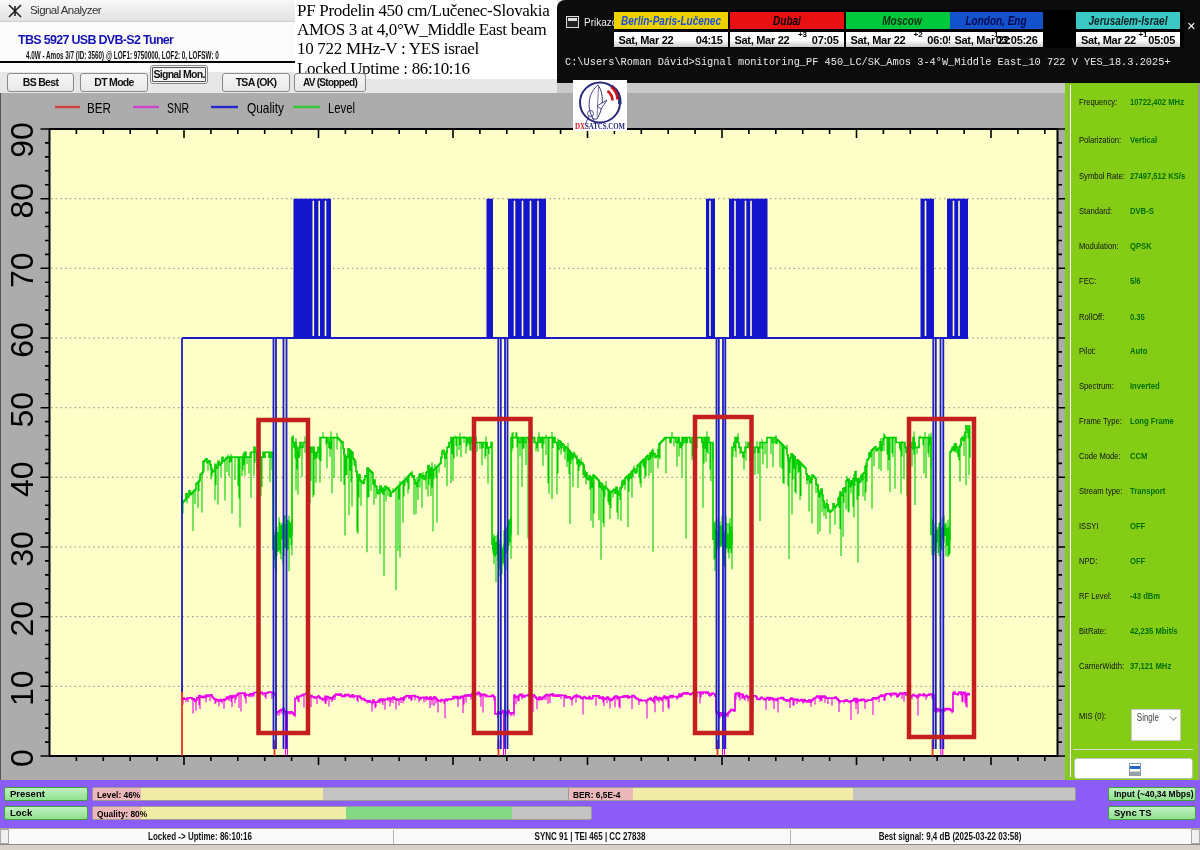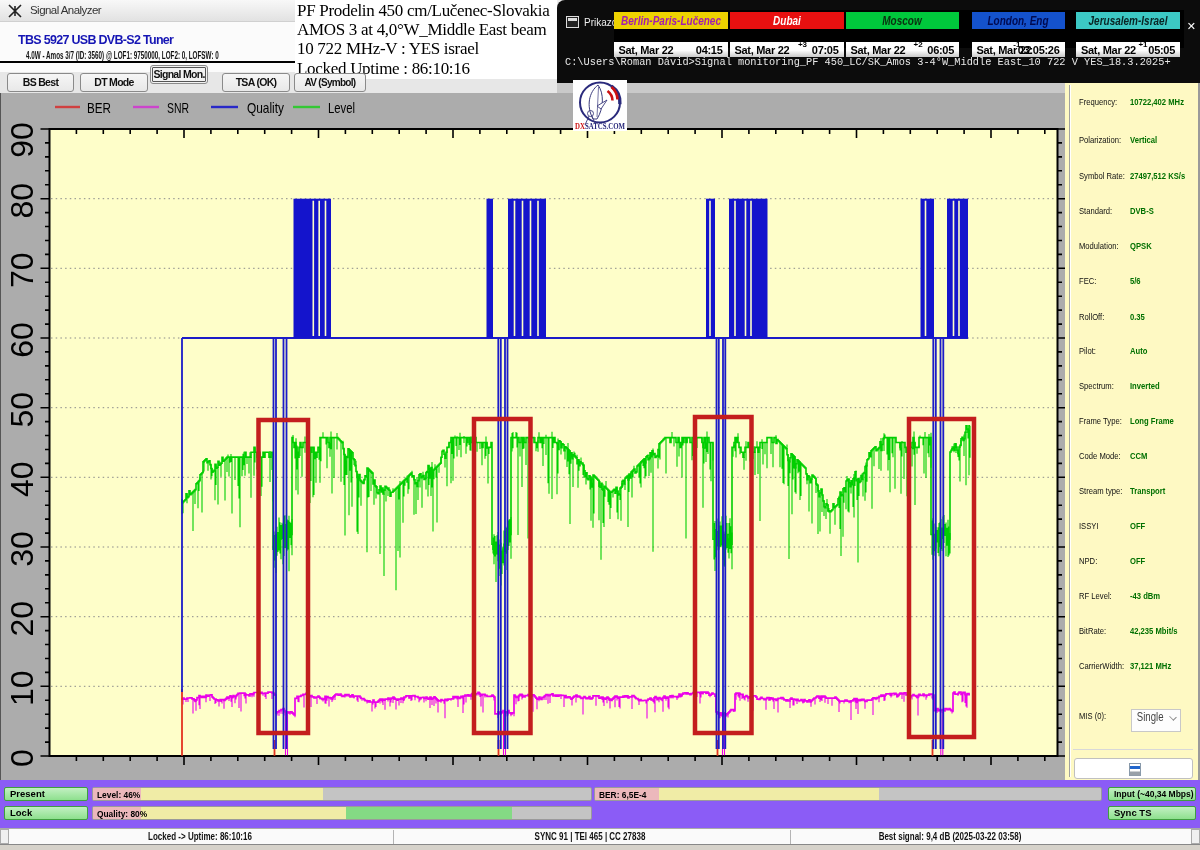--- a/index.html
+++ b/index.html
@@ -18,33 +18,33 @@
 #console{left:557px;top:0;width:643px;height:83px;background:#0c0c0c;border-radius:8px 0 0 0}
 #prik-ic{position:absolute;left:9px;top:16px;width:13px;height:12px;border:1px solid #ddd;background:#222}
 #prik-ic:before{content:"";position:absolute;left:1px;top:1px;width:9px;height:3px;background:#ddd}
 #prik{position:absolute;left:27px;top:17px;font-size:10px;color:#eee}
 #cmdline{position:absolute;left:8px;top:56px;font-family:"Liberation Mono",monospace;font-size:10.3px;color:#e8e8e8;white-space:pre}
 #closex{position:absolute;right:4px;top:20px;color:#fff;font-size:11px}
 #clocks{position:absolute;left:56.5px;top:10px;width:570px;height:38px;background:#000}
 .cell{position:absolute;top:1.5px;height:35px}
 .cname{height:17.5px;font-size:13.5px;font-weight:bold;font-style:italic;line-height:17px;white-space:nowrap;overflow:hidden;position:relative}
 .cname b{position:absolute;left:50%;top:0;transform:translateX(-50%) scaleX(0.74);white-space:nowrap;font-weight:bold}
-.cdate{height:16px;background:linear-gradient(#ffffff,#fdfdfd 55%,#c9c9c9);position:relative;border-top:1.5px solid #000;margin-top:12px}
+.cdate{height:16px;background:linear-gradient(#ffffff,#fdfdfd 55%,#c9c9c9);position:relative;border-top:1.5px solid #000;margin-top:2px}
 .dt{position:absolute;left:5px;top:1.5px;font-size:11px;font-weight:bold;color:#000;letter-spacing:-0.3px}
 .sup{position:absolute;left:60%;top:-2px;font-size:8px;font-weight:bold;color:#000}
 .sup i{position:absolute;left:-14px;top:0;font-style:normal}
 .tm{position:absolute;right:5px;top:1.5px;font-size:11px;font-weight:bold;color:#000;letter-spacing:-0.3px}
 #chart{left:0;top:93px;width:1065px;height:687px;background:#acacac;border-left:1px solid #555}
 #chart svg text{font-family:"Liberation Sans",sans-serif}
 #logo{left:573px;top:80px;width:54px;height:51px;background:#fff;z-index:6}
-#rightpanel{left:1065px;top:83px;width:135px;height:697px;background:#fef9c3;border-right:2px solid #9a9a9a}
+#rightpanel{left:1065px;top:83px;width:135px;height:697px;background:#84cc16;border-right:2px solid #9a9a9a}
 #rpgroove{position:absolute;left:4px;top:2px;width:2px;height:692px;border-left:1px solid #a0a0a0;border-right:1px solid #fff}
 .rl{position:absolute;left:14px;font-size:9.8px;color:#111;white-space:nowrap;transform:scaleX(0.78);transform-origin:0 0}
 .rv{position:absolute;left:65px;font-size:9.8px;font-weight:bold;color:#007000;white-space:nowrap;transform:scaleX(0.78);transform-origin:0 0}
-#mis-dd{position:absolute;left:66px;top:626px;width:50px;height:23px;background:#fdfdfd;border:1px solid #c8c8c8;font-size:12px;color:#444;line-height:15px}
+#mis-dd{position:absolute;left:66px;top:626px;width:50px;height:32px;background:#fdfdfd;border:1px solid #c8c8c8;font-size:10px;color:#444;line-height:15px}
 #mis-dd span{display:inline-block;transform:scaleX(0.8);transform-origin:0 0;padding-left:6px}
 #mis-dd i{position:absolute;right:4px;top:4px;width:6px;height:6px;border-right:1.4px solid #888;border-bottom:1.4px solid #888;transform:rotate(45deg) scale(1,.8);transform-origin:center}
 #rsep{position:absolute;left:8px;top:666px;width:120px;height:1px;background:#d8d8d8}
 #savebox{position:absolute;left:8.5px;top:674.5px;width:119px;height:21.5px;background:#fff;border:1px solid #c0c0c0;border-radius:3px}
 #bottombars{left:0;top:780px;width:1200px;height:48px;background:#8b5cf6}
 .pill{position:absolute;height:13.5px;background:linear-gradient(#c2f0c2,#8ee08e);border:1px solid #3f9f3f;border-radius:2px;font-size:9.5px;font-weight:bold;color:#000;line-height:12px;padding-left:5px}
 .bar{position:absolute;height:13.5px;border:1px solid #9a9a9a;border-radius:2px;background:#c4c4c4;overflow:hidden}
 .seg{position:absolute;top:0;height:100%}
 .bartxt{position:absolute;left:4px;top:1px;font-size:9.5px;font-weight:bold;color:#000;white-space:nowrap;transform:scaleX(0.88);transform-origin:0 0}
 #statusbar{left:0;top:828px;width:1200px;height:17px;background:#fafafa;border-top:1px solid #aaa;border-bottom:1px solid #888;font-size:10px;font-weight:bold;color:#111}
@@ -67,57 +67,57 @@
 <div class="abs" id="tabsrow"></div>
 <div class="abs" id="serif"></div>
 <div class="abs" style="left:295px;top:0;width:262px;height:77px;overflow:hidden">
   <div id="seriftxt">PF Prodelin 450 cm/Lučenec-Slovakia<br>AMOS 3 at 4,0°W_Middle East beam<br>10 722 MHz-V : YES israel<br>Locked Uptime : 86:10:16</div>
 </div>
 <div class="abs" style="left:0;top:0;width:557px;height:95px;z-index:3;pointer-events:none">
   <div class="tab" style="left:7px;top:72.5px;width:67px">BS Best</div>
   <div class="tab" style="left:80px;top:72.5px;width:68px">DT Mode</div>
   <div class="tab active" style="left:150px;top:65px;width:58px">Signal Mon.</div>
   <div class="tab" style="left:222px;top:72.5px;width:68px">TSA (OK)</div>
-  <div class="tab" style="left:294px;top:72.5px;width:72px;font-size:10px">AV (Symbol)</div>
+  <div class="tab" style="left:294px;top:72.5px;width:72px;font-size:10px">AV (Stopped)</div>
 </div>
 <div class="abs" id="console">
   <div id="prik-ic"></div>
     <div id="prik">Prikazov</div>
   <div id="clocks">
 <div class="cell" style="left:0px;width:114px">
-        <div class="cname" style="background:#edd200;color:#a21caf">
+        <div class="cname" style="background:#edd200;color:#1d4ed8">
           <b>Berlin-Paris-Lučenec</b>
         </div>
 <div class="cdate">
           <span class="dt">Sat, Mar 22</span>
           <span class="sup"></span>
           <span class="tm">04:15</span>
         </div>
       </div>
 <div class="cell" style="left:116px;width:114px">
-        <div class="cname" style="background:#e81010;color:#ffffff">
+        <div class="cname" style="background:#e81010;color:#000000">
           <b>Dubai</b>
         </div>
 <div class="cdate">
           <span class="dt">Sat, Mar 22</span>
           <span class="sup">+3</span>
           <span class="tm">07:05</span>
         </div>
       </div>
 <div class="cell" style="left:232px;width:113.5px">
         <div class="cname" style="background:#00c83c;color:#0a3010">
           <b>Moscow</b>
         </div>
 <div class="cdate">
           <span class="dt">Sat, Mar 22</span>
           <span class="sup">+2</span>
           <span class="tm">06:05</span>
         </div>
       </div>
-<div class="cell" style="left:358px;width:93px">
+<div class="cell" style="left:336px;width:93px">
         <div class="cname" style="background:#1452cc;color:#000a50">
           <b>London, Eng</b>
         </div>
 <div class="cdate">
           <span class="dt">Sat, Mar 22</span>
           <span class="sup">
             <i>-1</i>
           </span>
           <span class="tm">03:05:26</span>
         </div>
@@ -265,21 +265,21 @@
 <div class="abs" id="bottombars">
   <div class="pill" style="left:4px;top:7px;width:84px">Present</div>
   <div class="pill" style="left:4px;top:26px;width:84px">Lock</div>
   <div class="pill" style="left:1108px;top:7px;width:88px;font-size:8.5px">Input (~40,34 Mbps)</div>
   <div class="pill" style="left:1108px;top:26px;width:88px">Sync TS</div>
   <div class="bar" style="left:92px;top:7px;width:500px">
     <div class="seg" style="left:0;width:48px;background:#ecb8bc"></div>
     <div class="seg" style="left:48px;width:182px;background:#f0eca6"></div>
     <div class="bartxt">Level: 46%</div>
   </div>
-  <div class="bar" style="left:594px;top:7px;width:508px">
+  <div class="bar" style="left:568px;top:7px;width:508px">
     <div class="seg" style="left:0;width:64px;background:#ecb8bc"></div>
     <div class="seg" style="left:64px;width:220px;background:#f0eca6"></div>
     <div class="bartxt">BER: 6,5E-4</div>
   </div>
   <div class="bar" style="left:92px;top:26px;width:500px">
     <div class="seg" style="left:0;width:48px;background:#ecb8bc"></div>
     <div class="seg" style="left:48px;width:205px;background:#f0eca6"></div>
     <div class="seg" style="left:253px;width:166px;background:#84da84"></div>
     <div class="bartxt">Quality: 80%</div>
   </div>

